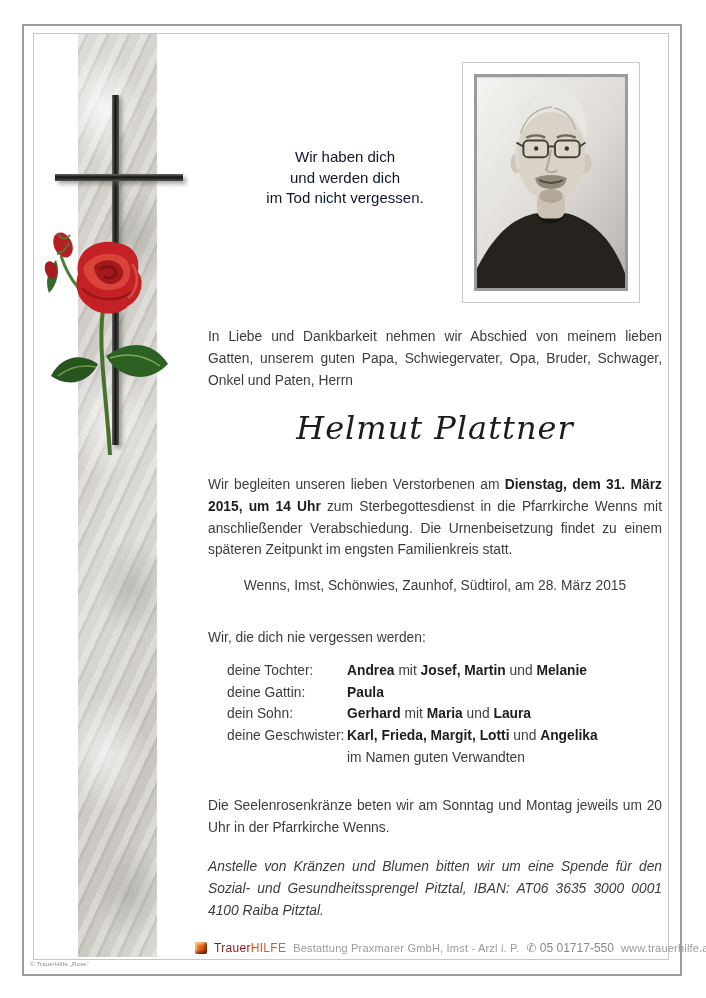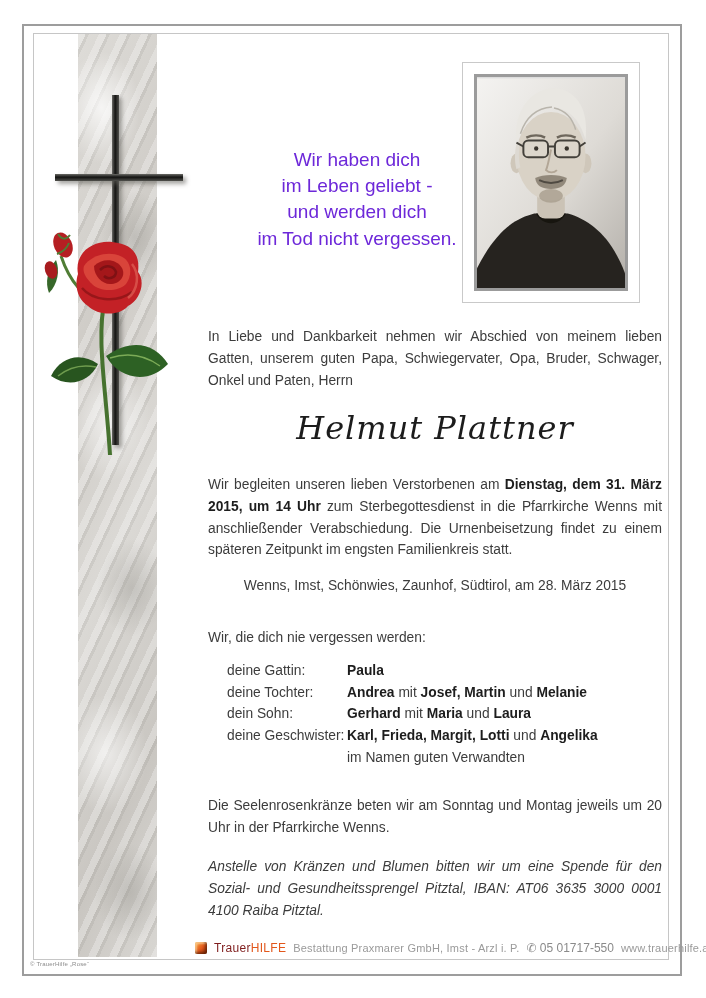--- a/index.html
+++ b/index.html
@@ -46,22 +46,22 @@
   .photo-frame{
     position:absolute;left:462px;top:62px;width:178px;height:241px;
     border:1px solid #c9c9c9;background:#ffffff;box-sizing:border-box;padding:11px;
   }
   .photo-inner{
     width:100%;height:100%;border:3px solid #9b9b9b;box-sizing:border-box;overflow:hidden;background:#ddd;
   }
   .photo-inner svg{display:block;width:100%;height:100%;}
   
   .verse{
-    position:absolute;left:222px;top:147px;width:270px;text-align:center;
-    font-size:19px;line-height:1.38;color:#6d28d9;
+    position:absolute;left:210px;top:147px;width:270px;text-align:center;
+    font-size:15px;line-height:1.38;color:#0f172a;
   }
   
   .main-col{position:absolute;left:200px;top:318px;width:470px;font-size:13.8px;line-height:1.58;}
   .para{text-align:justify;margin:8px;}
   .deceased-name{
     margin:12px 0 2px 0;text-align:center;
     font-family:"DejaVu Serif",serif;font-style:italic;font-size:32px;color:#1c1c1c;
     letter-spacing:1px;font-weight:normal;
   }
   .death-note{margin-top:8px;}
@@ -166,45 +166,44 @@
 
         <path d="M59 101 C 67 97, 83 97, 91 101 C 90 109, 84 112, 75 112 C 66 112, 60 109, 59 101 Z" fill="#8e8577" opacity=".95"></path>
         <path d="M63 103 C 71 107, 79 107, 87 103" stroke="#4f4a42" stroke-width="2" fill="none"></path>
         <ellipse cx="75" cy="119" rx="12" ry="7" fill="#a79d8d" opacity=".8"></ellipse>
       </svg>
     </div>
   </div>
 
   <div class="verse">
     <div>Wir haben dich</div>
-    <div>im Leben geliebt -</div>
     <div>und werden dich</div>
     <div>im Tod nicht vergessen.</div>
   </div>
 
   <div class="main-col">
     <p class="para">In Liebe und Dankbarkeit nehmen wir Abschied von meinem lieben Gatten, unserem guten Papa, Schwiegervater, Opa, Bruder, Schwager, Onkel und Paten, Herrn</p>
 
     <div class="deceased-name">Helmut Plattner</div>
 
 
     <p class="para funeral"><span>Wir begleiten unseren lieben Verstorbenen am </span><b>Dienstag, dem 31. März 2015, um 14 Uhr</b><span> zum Sterbegottesdienst in die Pfarrkirche Wenns mit anschließender Verabschiedung. Die Urnenbeisetzung findet zu einem späteren Zeitpunkt im engsten Familienkreis statt.</span></p>
 
     <p class="para dateline">Wenns, Imst, Schönwies, Zaunhof, Südtirol, am 28. März 2015</p>
 
     <p class="para mourners-intro">Wir, die dich nie vergessen werden:</p>
 
     <div class="family">
       <div class="fam-row">
+        <span class="fam-label">deine Tochter:</span>
+        <span class="fam-val"><span class="seg-b">Andrea</span><span> mit </span><span class="seg-b">Josef, Martin</span><span> und </span><span class="seg-b">Melanie</span></span>
+      </div>
+      <div class="fam-row">
         <span class="fam-label">deine Gattin:</span>
         <span class="fam-val"><span class="seg-b">Paula</span></span>
-      </div>
-      <div class="fam-row">
-        <span class="fam-label">deine Tochter:</span>
-        <span class="fam-val"><span class="seg-b">Andrea</span><span> mit </span><span class="seg-b">Josef, Martin</span><span> und </span><span class="seg-b">Melanie</span></span>
       </div>
       <div class="fam-row">
         <span class="fam-label">dein Sohn:</span>
         <span class="fam-val"><span class="seg-b">Gerhard</span><span> mit </span><span class="seg-b">Maria</span><span> und </span><span class="seg-b">Laura</span></span>
       </div>
       <div class="fam-row">
         <span class="fam-label">deine Geschwister:</span>
         <span class="fam-val"><span class="seg-b">Karl, Frieda, Margit, Lotti</span><span> und </span><span class="seg-b">Angelika</span></span>
       </div>
       <div class="fam-row">

